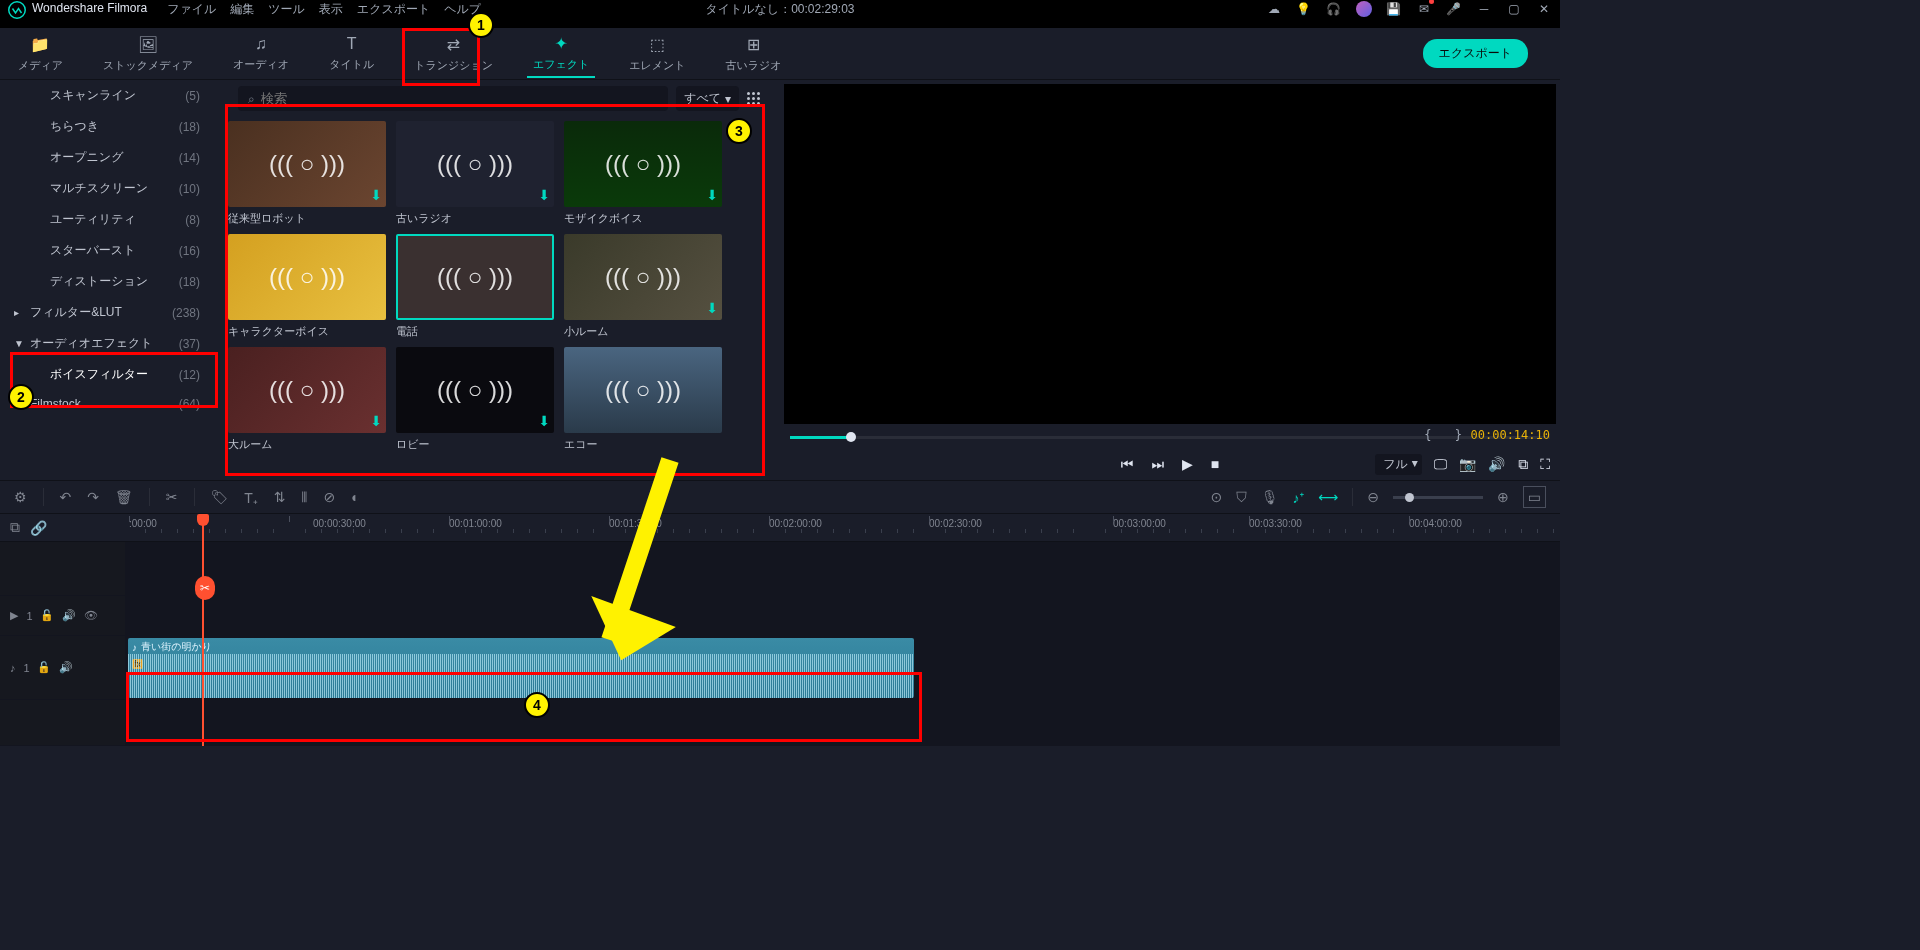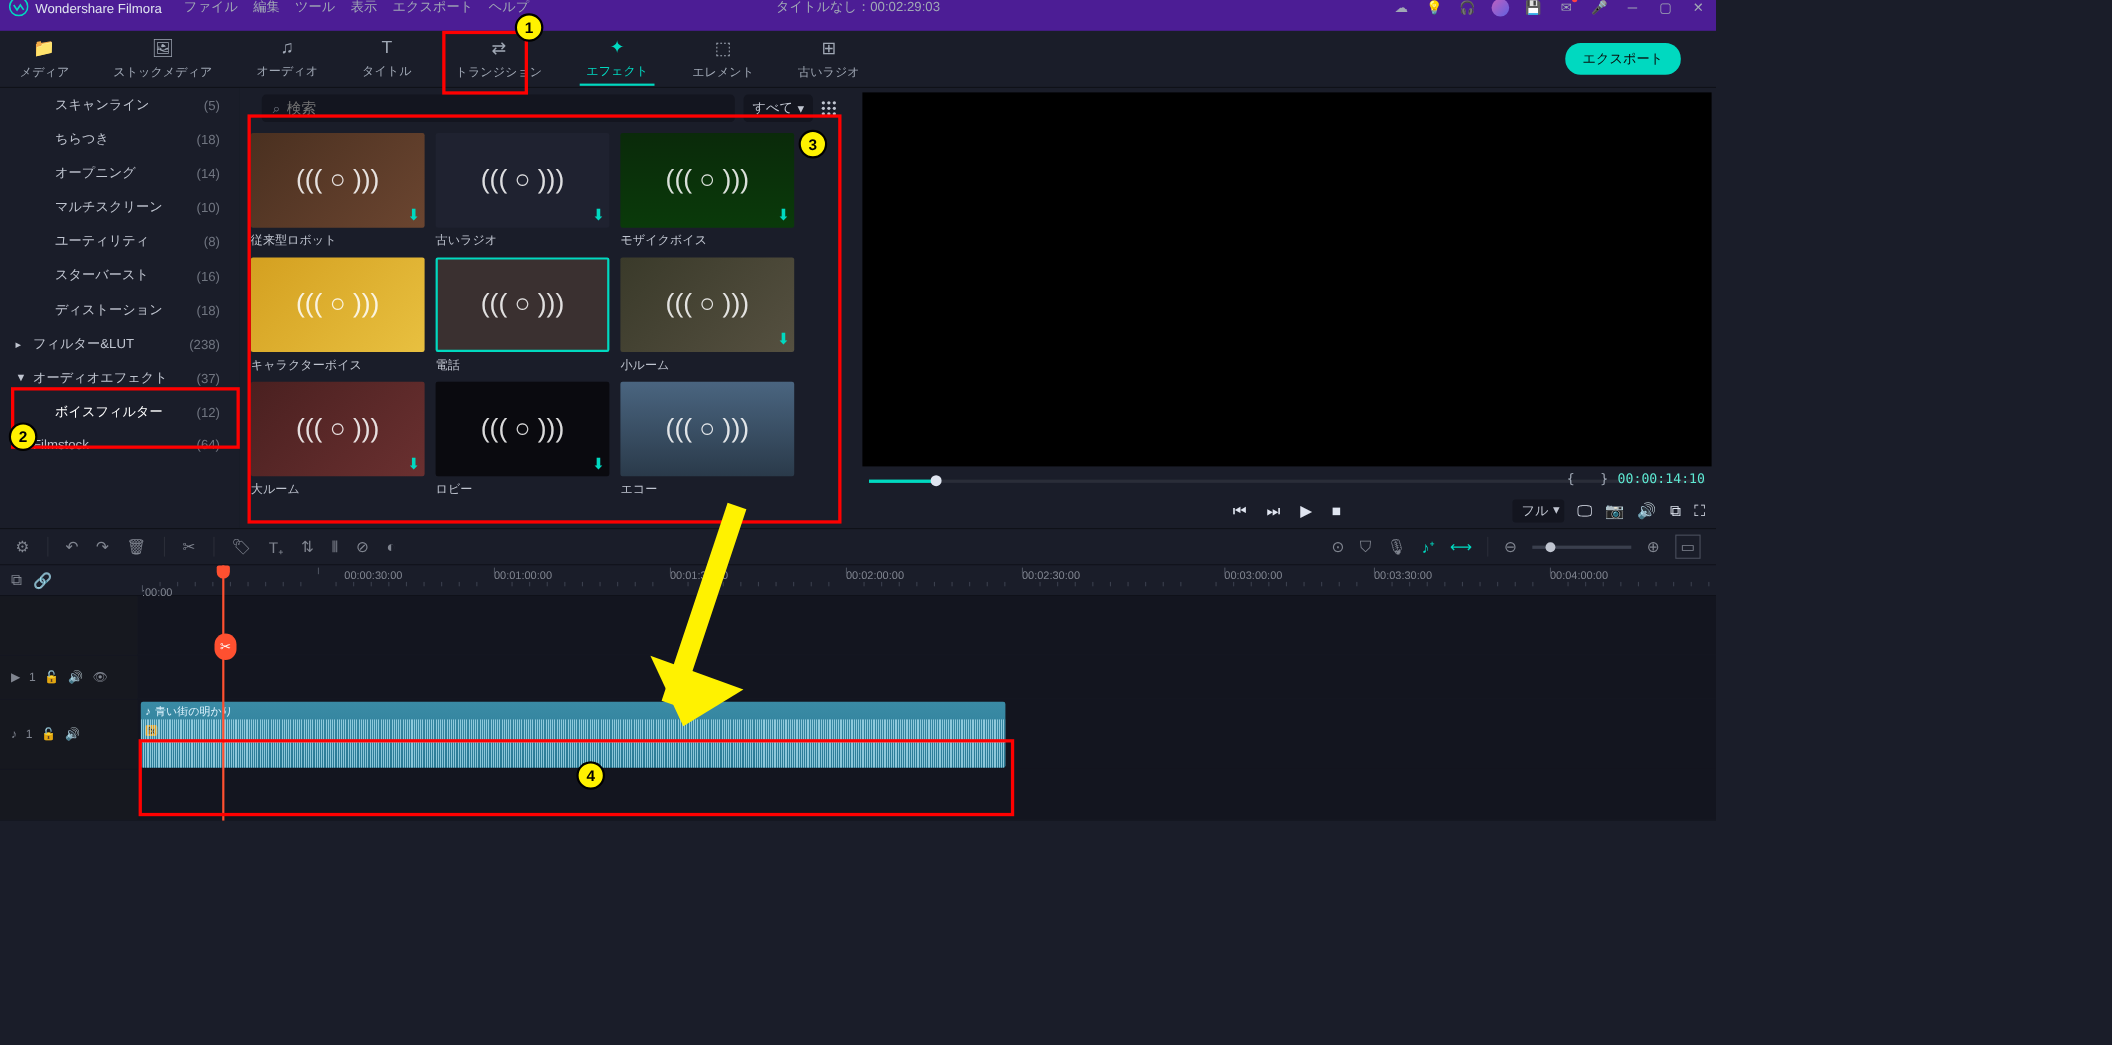--- a/index.html
+++ b/index.html
@@ -1,17 +1,17 @@
 <!DOCTYPE html>
 <html><head>
 <meta charset="utf-8">
 <style>
 * { margin: 0; padding: 0; box-sizing: border-box; }
 body { background: #1a1d29; color: #c0c5d0; font-family: "Hiragino Sans", "Meiryo", sans-serif; font-size: 12px; width: 1560px; height: 772px; overflow: hidden; position: relative; }
-.titlebar { height: 28px; display: flex; align-items: flex-end; padding: 13px 8px; background: #4c1d95; }
+.titlebar { height: 28px; display: flex; align-items: flex-start; padding: 1px 8px; background: #000000; }
 .logo { width: 18px; height: 18px; margin-right: 6px; }
 .app-name { color: #e0e5f0; font-size: 12px; margin-right: 20px; }
 .menu { display: flex; gap: 14px; }
 .menu span { color: #a0a8b5; cursor: pointer; }
 .title-center { position: absolute; left: 50%; transform: translateX(-50%); color: #a0a8b5; }
 .titlebar-right { margin-left: auto; display: flex; gap: 14px; align-items: center; }
 .titlebar-right .icn { width: 16px; height: 16px; display: flex; align-items: center; justify-content: center; color: #a0a8b5; cursor: pointer; }
 .tabbar { height: 52px; display: flex; align-items: center; padding: 0 12px; gap: 28px; border-bottom: 1px solid #0f1118; }
 .tab { display: flex; flex-direction: column; align-items: center; gap: 4px; color: #a0a8b5; cursor: pointer; padding: 4px 6px; }
 .tab.active { color: #00d9c0; border-bottom: 2px solid #00d9c0; }
@@ -55,21 +55,21 @@
 .preview-canvas { flex: 1; background: #000; margin: 4px; }
 .preview-timeline { height: 20px; position: relative; margin: 0 10px; }
 .pt-bar { position: absolute; top: 8px; left: 0; right: 0; height: 3px; background: #2a2d38; }
 .pt-fill { position: absolute; top: 8px; left: 0; width: 60px; height: 3px; background: #00d9c0; }
 .pt-knob { position: absolute; top: 4px; left: 56px; width: 10px; height: 10px; background: #e0e5f0; border-radius: 50%; }
 .preview-ctrl { height: 32px; display: flex; align-items: center; padding: 0 10px; gap: 10px; }
 .pc-center { position: absolute; left: 50%; transform: translateX(-50%); display: flex; gap: 18px; }
 .pc-btn { color: #e0e5f0; cursor: pointer; font-size: 14px; }
 .pc-right { margin-left: auto; display: flex; align-items: center; gap: 12px; }
 .brackets { color: #a0a8b5; font-family: monospace; letter-spacing: 8px; margin-left: auto; }
-.tc { color: #5eead4; font-family: monospace; }
+.tc { color: #eab308; font-family: monospace; }
 .quality-dd { background: #13151f; padding: 2px 14px 2px 8px; border-radius: 3px; position: relative; }
 .quality-dd::after { content: "▾"; position: absolute; right: 4px; }
 .toolbar { height: 34px; display: flex; align-items: center; padding: 0 14px; gap: 16px; border-top: 1px solid #0f1118; border-bottom: 1px solid #0f1118; background: #1a1d29; }
 .tb-icn { color: #808590; cursor: pointer; font-size: 14px; }
 .tb-icn.on { color: #00d9c0; }
 .tb-sep { width: 1px; height: 18px; background: #2a2d38; }
 .tb-right { margin-left: auto; display: flex; align-items: center; gap: 14px; }
 .zoom-slider { width: 90px; height: 3px; background: #3a3f4d; position: relative; }
 .zoom-slider::after { content: ""; position: absolute; left: 12px; top: -3px; width: 9px; height: 9px; background: #c0c5d0; border-radius: 50%; }
 .timeline { background: #1a1d29; position: relative; }
@@ -353,21 +353,21 @@
   </div>
 </div>
 
 <div class="timeline">
   <div class="tl-header">
     <div class="tl-left">
       <span class="tb-icn">⧉</span>
       <span class="tb-icn" style="color:#00d9c0">🔗</span>
     </div>
     <div class="tl-ruler" id="ruler">
-        <span class="tl-tick" style="left: 4px; margin-top: 16px;">:00:00</span>
+        <span class="tl-tick" style="left: 4px;">:00:00</span>
         <span class="tl-minor" style="left: 20px;"></span>
         <span class="tl-minor" style="left: 36px;"></span>
         <span class="tl-minor" style="left: 52px;"></span>
         <span class="tl-minor" style="left: 68px;"></span>
         <span class="tl-minor" style="left: 84px;"></span>
         <span class="tl-minor" style="left: 100px;"></span>
         <span class="tl-minor" style="left: 116px;"></span>
         <span class="tl-minor" style="left: 132px;"></span>
         <span class="tl-minor" style="left: 148px;"></span>
         <span class="tl-tick" style="left: 164px; padding-left: 24px;">00:00:30:00</span>

